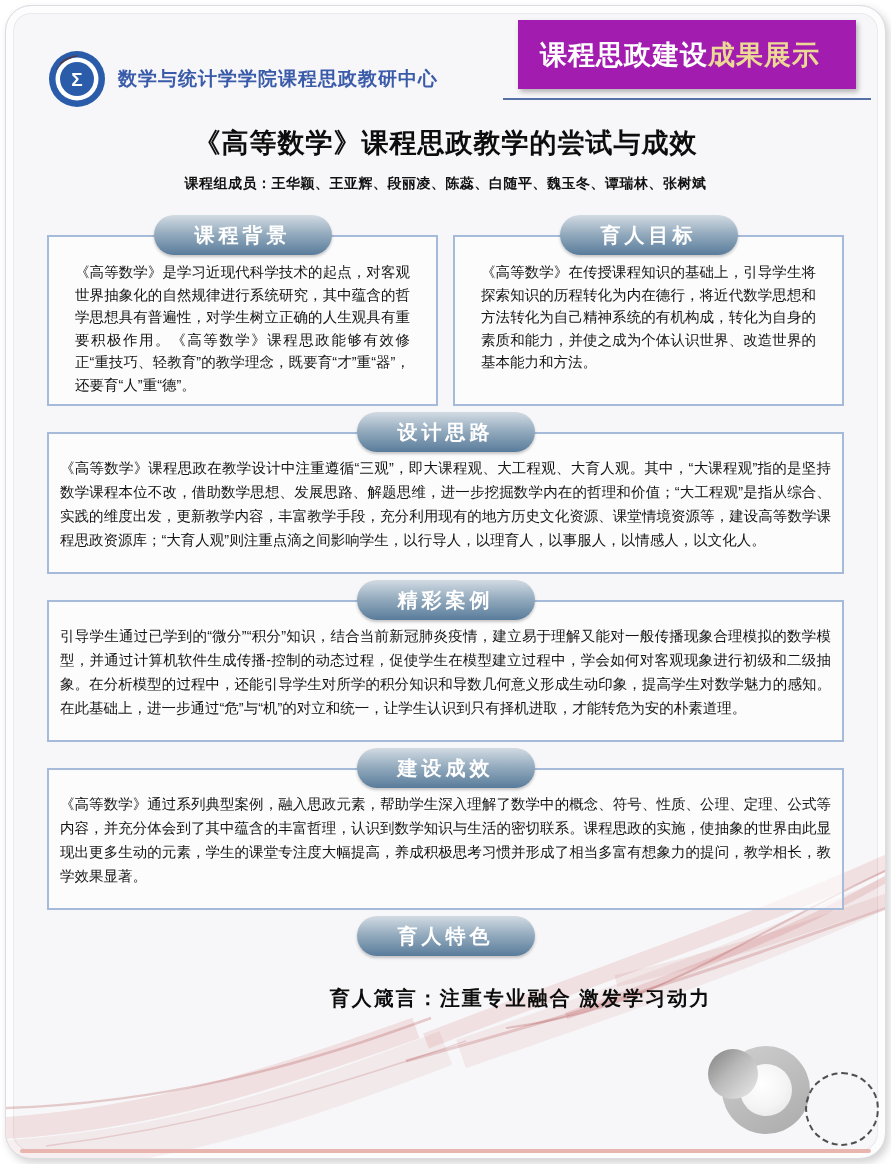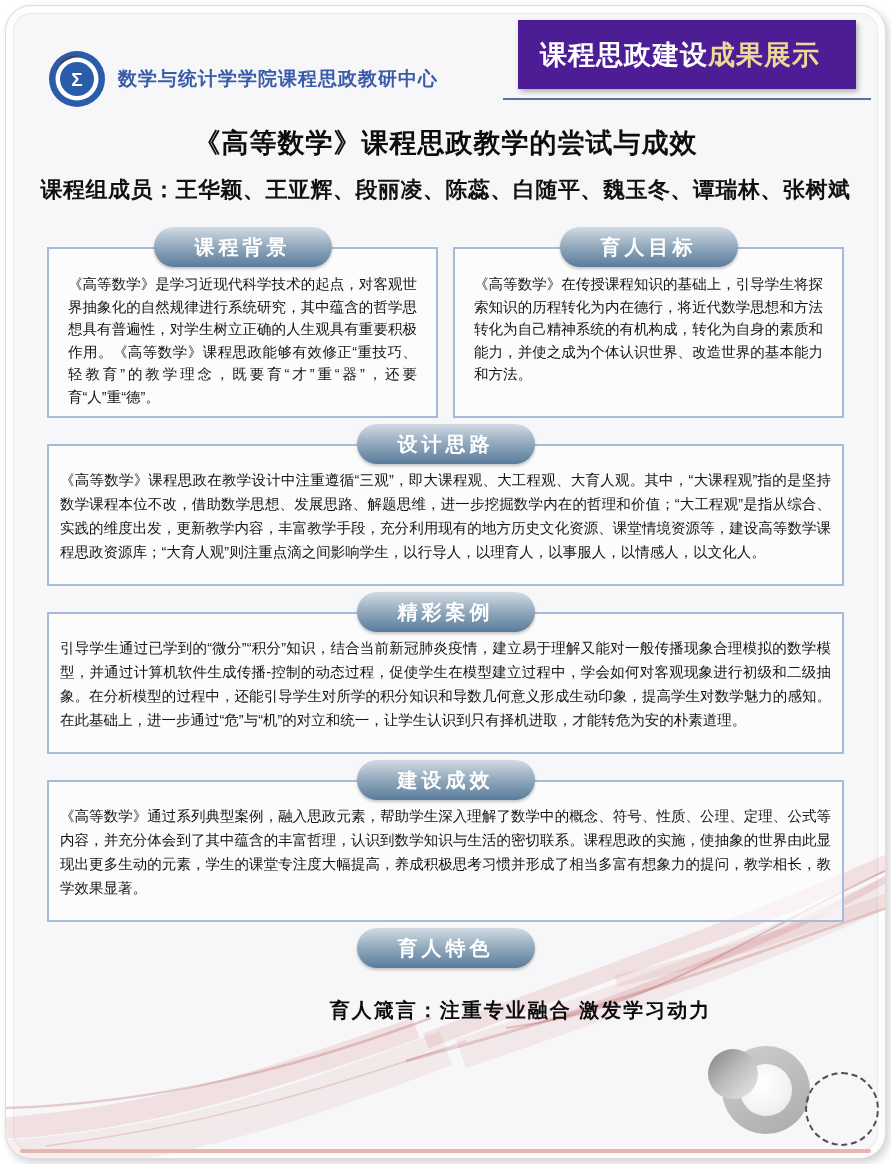--- a/index.html
+++ b/index.html
@@ -26,49 +26,49 @@
   .sphere { left:702px; top:1043px; width:50px; height:50px; z-index:3;
     background:linear-gradient(135deg,#878787 5%,#b9b9b9 45%,#e6e6e6 95%); }
   .dashed-circle { left:799px; top:1066px; width:74px; height:74px; z-index:2;
     border:2px dashed #4f4f4f; background:transparent; }
   
   .header { position:relative; z-index:2; display:flex; justify-content:space-between; align-items:flex-start; padding:14px 14px 0 42px; }
   .brand { display:flex; align-items:center; gap:12px; margin-top:30px; }
   .logo { width:58px; height:58px; flex:0 0 auto; }
   .org-name { font-size:19px; font-weight:600; color:#3a5ba9; letter-spacing:1px; }
   .banner-wrap { width:368px; }
-  .banner { margin:0 15px; height:69px; background:#4c1d95; display:flex; align-items:center;
+  .banner { margin:0 15px; height:69px; background:#a21caf; display:flex; align-items:center;
     padding-left:22px; box-shadow:2px 3px 5px rgba(0,0,0,.28); }
   .banner-text { font-size:27px; font-weight:800; color:#ffffff; letter-spacing:1px; }
   .banner-highlight { font-size:27px; font-weight:800; color:#ecd995; letter-spacing:1px; }
   .banner-line { margin-top:9px; height:2px; background:#5671a6; }
   
   .page-title { position:relative; z-index:2; margin-top:17px; text-align:center;
     font-size:27px; font-weight:800; color:#0d0d0d; letter-spacing:1px; }
   .members { position:relative; z-index:2; margin-top:14px; text-align:center;
-    font-size:22px; font-weight:700; color:#111; letter-spacing:.5px; }
+    font-size:14px; font-weight:700; color:#111; letter-spacing:.5px; }
   
   .sections { position:relative; z-index:2; width:797px; margin:22px auto 12px; }
   .row2 { display:flex; gap:15px; align-items:stretch; }
   .col { flex:1; display:flex; flex-direction:column; }
   .section { margin-top:6px; }
   .section.first { margin-top:0; }
   .pill {
     width:178px; height:40px; margin:0 auto -20px; position:relative; z-index:3;
     border-radius:20px; display:flex; align-items:center; justify-content:center;
     background:linear-gradient(180deg,#d2dbe3 0%,#93aabd 48%,#597c9b 100%);
     color:#fff; font-size:20px; font-weight:800; letter-spacing:4px;
     box-shadow:0 2px 3px rgba(0,0,0,.22);
   }
   .box {
     border:2px solid #a6bad9; background:rgba(255,255,255,.62);
     padding:22px 11px 20px; text-align:justify; color:#141414;
     font-size:14.5px; line-height:24px; flex:1;
   }
-  .row2 .box { line-height:22.5px; padding:24px 19px 8px; }
+  .row2 .box { line-height:22.5px; padding:24px 26px 8px; }
   
   .motto { position:relative; z-index:5; margin-top:49px; text-align:center; padding-left:150px;
     font-size:20px; font-weight:800; color:#0c0c0c; letter-spacing:2px; }
 </style>
 </head>
 <body>
 
 <div class="page">
   <div class="frame">
 

